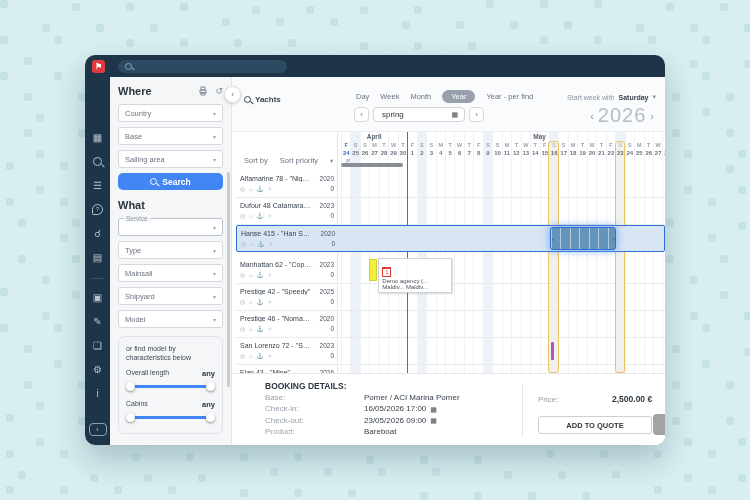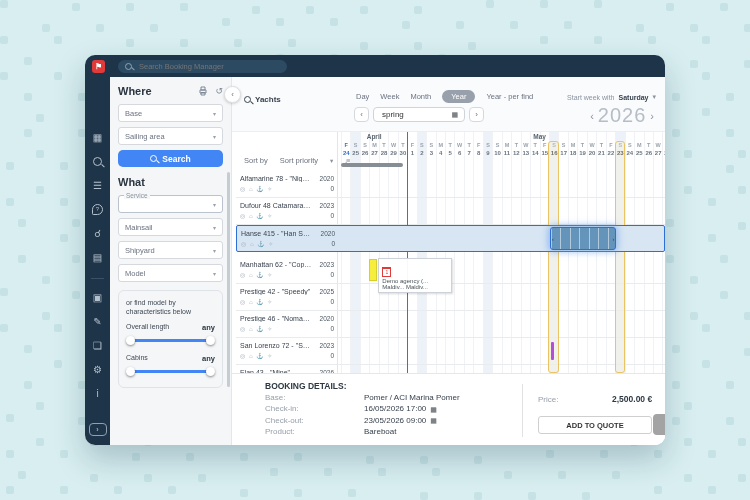--- a/index.html
+++ b/index.html
@@ -488,21 +488,20 @@
       <div class="bgdot" style="left: 738px; top: 438px;"></div>
       <div class="bgdot" style="left: 738px; top: 474px;"></div>
     </div>
 
   <div class="window">
 
     <div class="topbar">
       <div class="logo">⚑</div>
       <div class="search-pill">
         <span class="lens"></span>
-        <input placeholder="Search Booking Manager" style="">
       </div>
     </div>
 
     <div class="bodyrow">
 
       <div class="rail" id="rail">
           <div class="ricon">▦</div>
           <div class="ricon">
             <span class="lens lg"></span>
           </div>
@@ -526,39 +525,47 @@
           <div class="sec-title">Where</div>
           <div class="hicons">
             <svg width="10" height="10" viewBox="0 0 10 10">
               <path d="M2 4h6v3H2z M3 1h4v3H3z M3 6.5h4V9H3z" fill="none" stroke="#7d8894" stroke-width="1"></path>
               </svg>
             <span>↺</span>
           </div>
         </div>
         <div id="where-fields">
             <div class="sel">
+              <span>Country</span>
+              <span class="chv">▾</span>
+            </div>
+            <div class="sel">
               <span>Base</span>
               <span class="chv">▾</span>
             </div>
             <div class="sel">
               <span>Sailing area</span>
               <span class="chv">▾</span>
             </div>
           </div>
         <button class="search-btn">
           <span class="lens"></span>
           <span>Search</span>
         </button>
         <div class="what-title">What</div>
         <div class="sel floating">
           <span class="flabel">Service</span>
           <span></span>
             <span class="chv">▾</span>
         </div>
         <div id="what-fields">
+            <div class="sel">
+              <span>Type</span>
+              <span class="chv">▾</span>
+            </div>
             <div class="sel">
               <span>Mainsail</span>
               <span class="chv">▾</span>
             </div>
             <div class="sel">
               <span>Shipyard</span>
               <span class="chv">▾</span>
             </div>
             <div class="sel">
               <span>Model</span>

